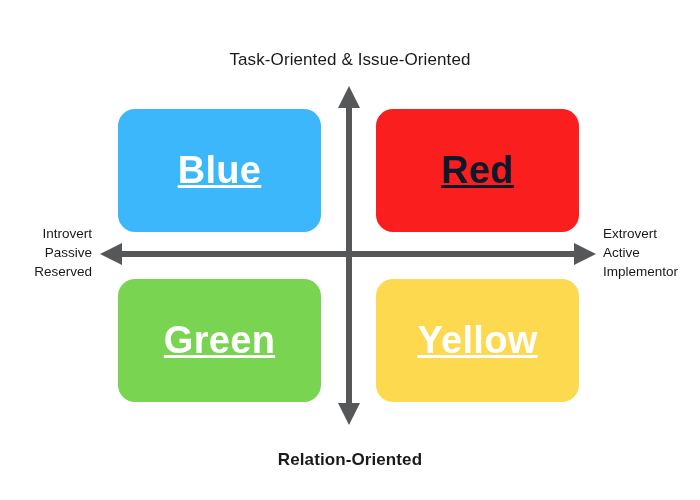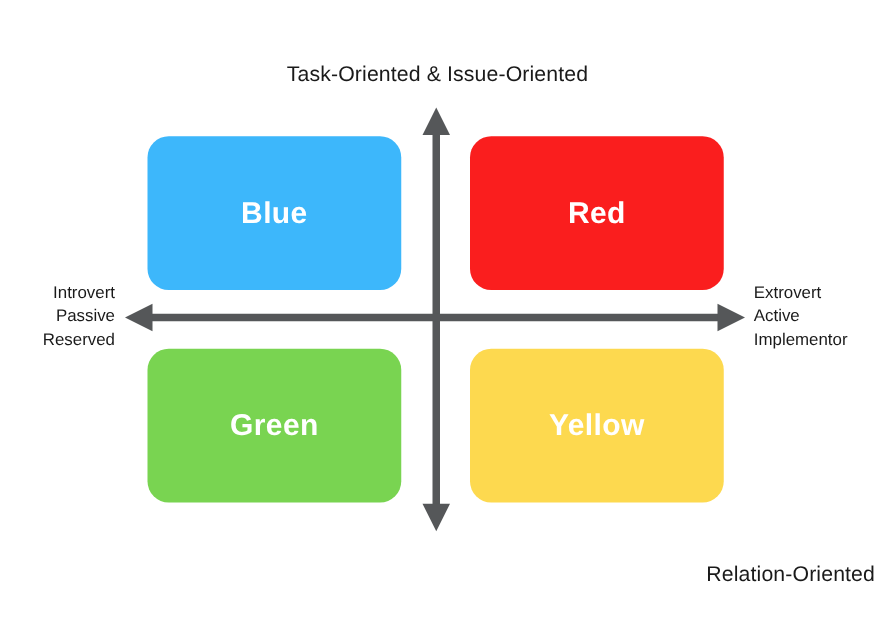--- a/index.html
+++ b/index.html
@@ -31,21 +31,22 @@
   #title-top {
     top: 50px;
     left: 0;
     width: 700px;
     text-align: center;
   }
   #title-bottom {
     top: 450px;
     left: 0;
     width: 700px;
-    text-align: right;
+    text-align: center;
+    font-weight: bold;
   }
 
   
   .side-labels {
     position: absolute;
     font-size: 13.5px;
     color: #1a1a1a;
     line-height: 19px;
   }
   #labels-left {
@@ -118,23 +119,24 @@
   
   .quadrant {
     position: absolute;
     border-radius: 17px;
     display: flex;
     align-items: center;
     justify-content: center;
   }
   .quadrant span {
     color: #ffffff;
-    font-size: 24px;
+    font-size: 38px;
     font-weight: bold;
     letter-spacing: 0.3px;
+    text-decoration: underline;
   }
   #q-blue   { left: 118px; top: 109px; width: 203px; height: 123px; }
   #q-red    { left: 376px; top: 109px; width: 203px; height: 123px; }
   #q-green  { left: 118px; top: 279px; width: 203px; height: 123px; }
   #q-yellow { left: 376px; top: 279px; width: 203px; height: 123px; }
 </style>
 </head>
 <body>
 
 <div id="canvas" style="background: rgb(255, 255, 255);">
@@ -158,21 +160,21 @@
   <div class="arrow" id="arrow-up" style="border-bottom-color: rgb(85, 87, 89);"></div>
   <div class="arrow" id="arrow-down" style="border-top-color: rgb(85, 87, 89);"></div>
   <div class="arrow" id="arrow-left" style="border-right-color: rgb(85, 87, 89);"></div>
   <div class="arrow" id="arrow-right" style="border-left-color: rgb(85, 87, 89);"></div>
 
   <div class="quadrant" id="q-blue" style="background: rgb(61, 183, 251);">
     <span style="color: rgb(255, 255, 255);">Blue</span>
   </div>
 
   <div class="quadrant" id="q-red" style="background: rgb(250, 30, 30);">
-    <span style="color: #ffffff;">Red</span>
+    <span style="color: #0f172a;">Red</span>
   </div>
 
   <div class="quadrant" id="q-yellow" style="background: rgb(253, 217, 79);">
     <span style="color: rgb(255, 255, 255);">Yellow</span>
   </div>
 
   <div class="quadrant" id="q-green" style="background: rgb(121, 212, 81);">
     <span style="color: rgb(255, 255, 255);">Green</span>
   </div>
 

